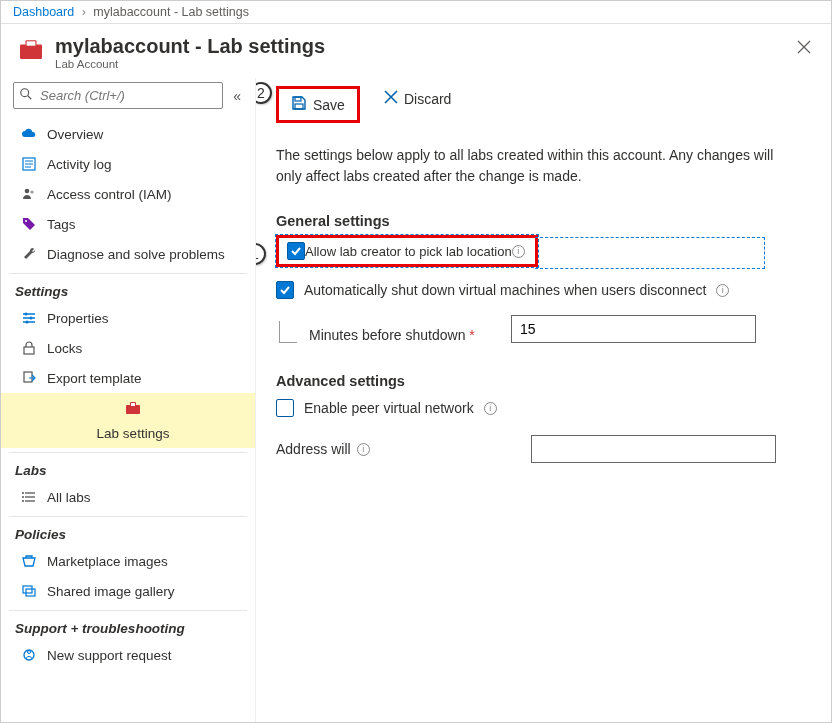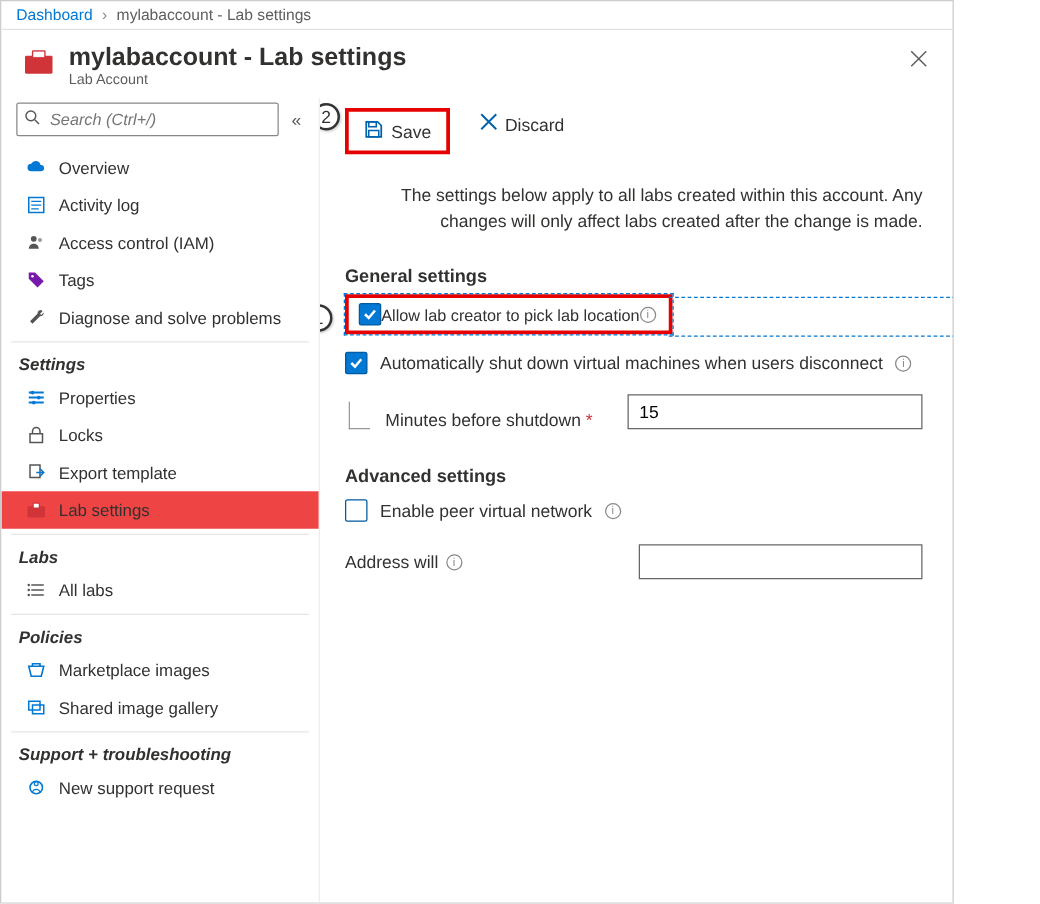--- a/index.html
+++ b/index.html
@@ -1,43 +1,43 @@
 <!DOCTYPE html>
 <html><head>
 <meta charset="utf-8">
 <style>
   * { box-sizing: border-box; margin: 0; padding: 0; }
   html, body { width: 832px; height: 723px; font-family: "Segoe UI", Arial, sans-serif; font-size: 13px; color: #323130; background: #fff; }
-  .root { width: 763px; height: 723px; border: 1px solid #ccc; display: flex; flex-direction: column; overflow: hidden; }
+  .root { width: 832px; height: 723px; border: 1px solid #ccc; display: flex; flex-direction: column; overflow: hidden; }
   .breadcrumb { padding: 4px 12px; border-bottom: 1px solid #e1e1e1; font-size: 12.5px; color: #605e5c; }
   .breadcrumb a { color: #0078d4; text-decoration: none; }
   .breadcrumb .chev { color: #888; padding: 0 4px; }
   .header { display: flex; align-items: flex-start; padding: 10px 16px 8px 16px; }
   .header .icon-box { width: 28px; height: 22px; margin-right: 10px; margin-top: 4px; flex-shrink: 0; }
   .header .title { font-size: 20px; font-weight: 600; line-height: 1.2; }
   .header .subtitle { font-size: 11.5px; color: #605e5c; }
   .header .close { margin-left: auto; font-size: 18px; color: #605e5c; cursor: pointer; padding: 4px; }
   .body { flex: 1; display: flex; min-height: 0; overflow: hidden; }
   .sidebar { width: 255px; border-right: 1px solid #eee; display: flex; flex-direction: column; padding-top: 4px; overflow-y: auto; }
   .search-row { display: flex; align-items: center; padding: 0 10px 10px 12px; gap: 6px; }
   .search { flex: 1; position: relative; }
   .search input { width: 100%; padding: 5px 6px 5px 26px; border: 1px solid #8a8886; border-radius: 2px; font-size: 13px; font-style: italic; color: #888; }
   .search .mag { position: absolute; left: 6px; top: 5px; color: #555; }
   .collapse { color: #555; font-size: 14px; cursor: pointer; padding: 0 4px; }
   .nav-section { font-size: 13.5px; font-weight: 600; padding: 10px 14px 4px 14px; color: #323130; font-style: italic; }
   .nav-divider { border-top: 1px solid #e5e5e5; margin: 4px 8px 0 8px; }
   .nav-item { display: flex; align-items: center; gap: 10px; padding: 7px 10px 7px 20px; cursor: pointer; font-size: 13.5px; color: #323130; }
-  .nav-item.active { background: #ef4444; }
+  .nav-item.active { background: #fef9c3; flex-direction: column; }
   .nav-item .ic { width: 16px; height: 16px; display: inline-flex; align-items: center; justify-content: center; flex-shrink: 0; }
   .main { flex: 1; padding: 8px 24px 20px 20px; overflow-y: auto; position: relative; }
   .toolbar { display: flex; gap: 18px; align-items: flex-start; }
   .tb-btn { display: inline-flex; align-items: center; gap: 6px; font-size: 14px; color: #323130; cursor: pointer; padding: 4px 6px; }
   .tb-btn svg, .tb-btn .tb-ic { color: #0062ad; }
   .save-wrap { border: 3px solid #e60000; padding: 2px 6px; position: relative; }
-  .desc { margin-top: 22px; font-size: 14px; color: #323130; line-height: 1.5; max-width: 520px; text-align: right; }
+  .desc { margin-top: 22px; font-size: 14px; color: #323130; line-height: 1.5; max-width: 520px; }
   .section-h { font-weight: 600; font-size: 14.5px; margin-top: 26px; margin-bottom: 0px; }
   .field-row { display: flex; align-items: center; gap: 10px; font-size: 14px; margin-top: 10px; }
   .chk { width: 18px; height: 18px; border: 1px solid #005a9e; border-radius: 2px; display: inline-flex; align-items: center; justify-content: center; flex-shrink: 0; }
   .chk.checked { background: #0078d4; color: #fff; }
   .chk.unchecked { background: #fff; }
   .info-ic { width: 13px; height: 13px; border: 1px solid #888; border-radius: 50%; display: inline-flex; align-items: center; justify-content: center; font-size: 9px; color: #888; line-height: 1;}
   .row1-wrap { border: 3px solid #e60000; outline: 1px dashed #0078d4; outline-offset: 0; padding: 4px 8px; margin-top: 6px; display: flex; align-items: center; gap: 0; position: relative; }
   .dashed-ext { position: absolute; border-top: 1px dashed #0078d4; border-bottom: 1px dashed #0078d4; border-right: 1px dashed #0078d4; height: 32px; left: 100%; top: -1px; }
   .ind-row { display: flex; align-items: flex-end; gap: 12px; margin-top: 16px; margin-left: 28px; font-size: 14px; }
   .ind-connector { width: 18px; height: 22px; border-left: 1px solid #999; border-bottom: 1px solid #999; margin-right: 0px; margin-left: -25px; margin-top:-10px; }

